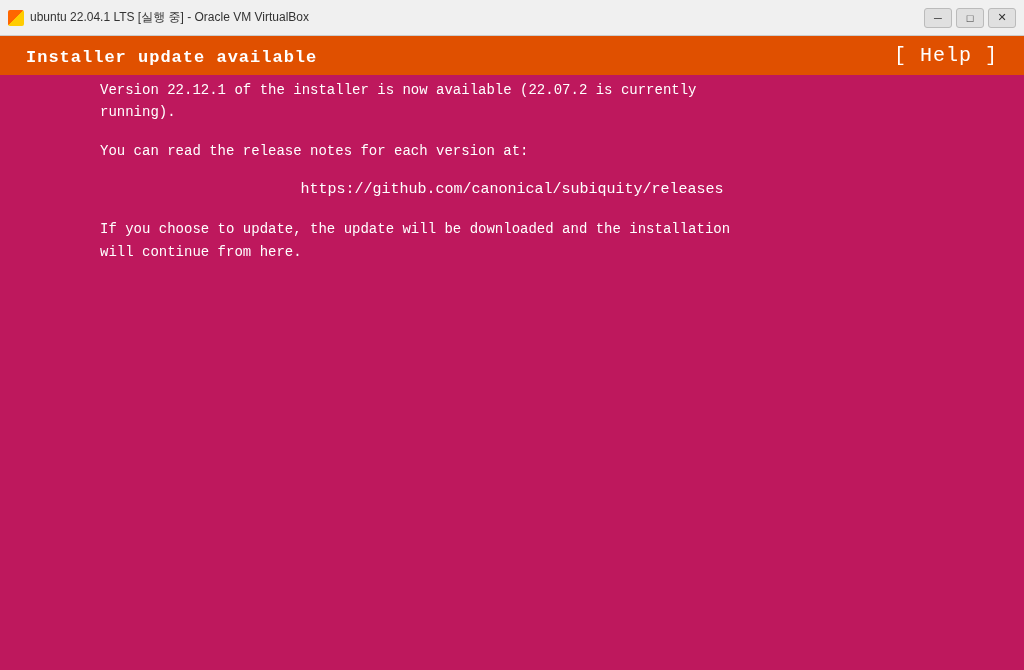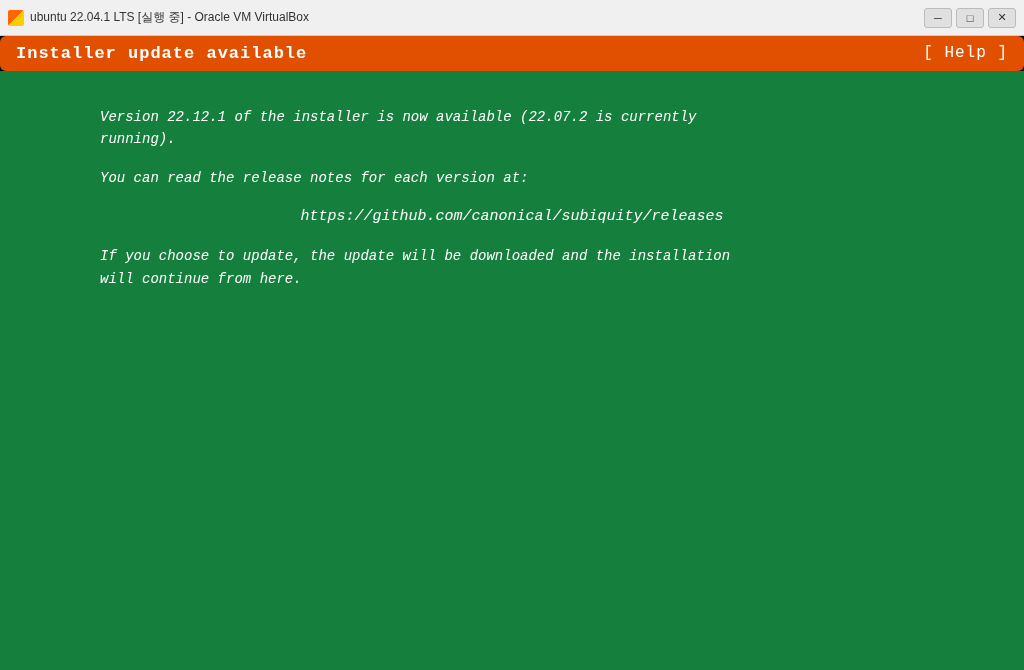--- a/index.html
+++ b/index.html
@@ -56,50 +56,48 @@
     .vm-area {
       background: #000;
       height: calc(670px - 36px);
       display: flex;
       flex-direction: column;
     }
 
     
     .header-bar {
       background: #e05000;
-      padding: 8px 16px;
+      padding: 8px 26px;
       display: flex;
       justify-content: space-between;
-      align-items: flex-start;
-      border-radius: 6px;
+      align-items: flex-end;
     }
     .header-title {
       font-family: 'Courier New', Courier, monospace;
       font-size: 17px;
       font-weight: bold;
       color: #fff;
       letter-spacing: 1px;
     }
     .header-help {
       font-family: 'Courier New', Courier, monospace;
-      font-size: 16px;
+      font-size: 20px;
       color: #fff;
       letter-spacing: 1px;
     }
 
     
     .content-area {
       flex: 1;
-      background: #15803d;
-      padding: 35px 100px 0 100px;
+      background: #be185d;
+      padding: 4px 100px 0 100px;
       color: #fff;
       font-family: 'Courier New', Courier, monospace;
       font-size: 14px;
       line-height: 1.6;
-      font-style: italic;
     }
 
     .content-para {
       margin-bottom: 16px;
     }
 
     .content-link {
       display: block;
       text-align: center;
       color: #fff;

